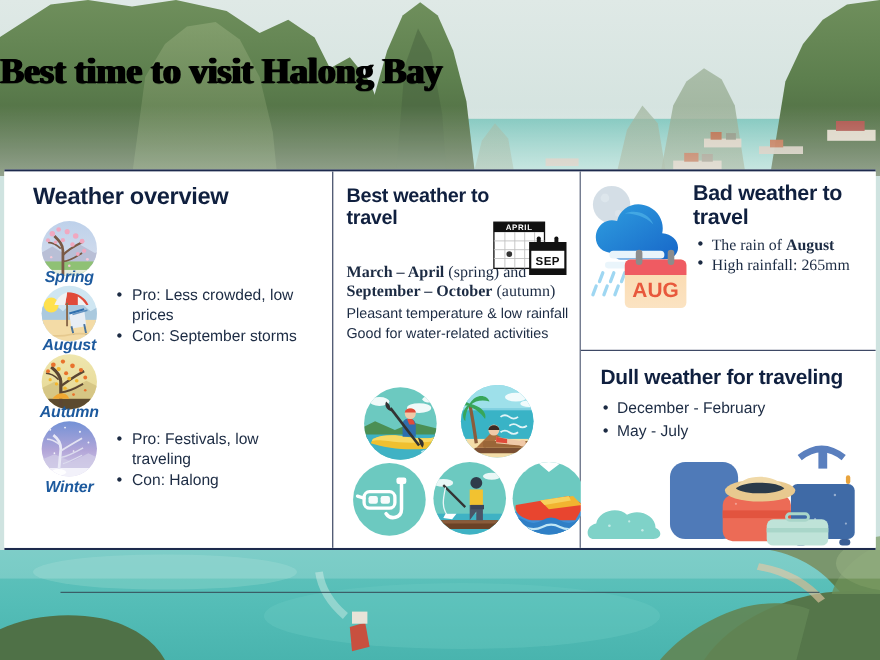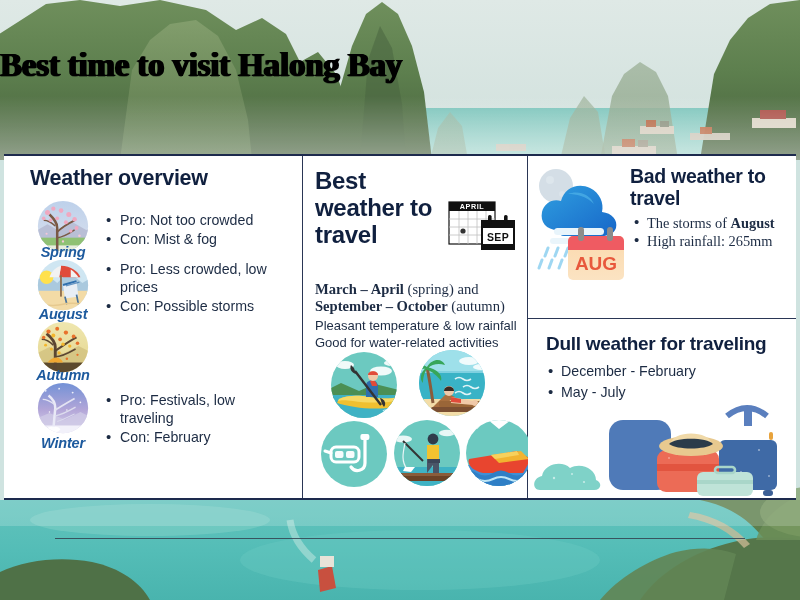--- a/index.html
+++ b/index.html
@@ -46,21 +46,21 @@
   #panel-right  { width: 268px; display: flex; flex-direction: column; }
   #panel-bad  { height: 163px; padding: 10px 6px 4px 10px; position: relative;
                 border-bottom: 1.5px solid #2a3655; }
   #panel-dull { flex: 1; padding: 14px 8px 4px 18px; position: relative; }
 
   
   .heading {
     color: #10203f; font-weight: bold; letter-spacing: -0.3px;
   }
   #weather-overview-title { font-size: 21.5px; margin-bottom: 8px; }
-  #best-weather-title { font-size: 24px; line-height: 1.12; margin-bottom: 6px; width: 145px; }
+  #best-weather-title { font-size: 18px; line-height: 1.12; margin-bottom: 6px; width: 145px; }
   #bad-weather-title { font-size: 19.5px; line-height: 1.12; }
   #dull-weather-title { font-size: 19px; margin-bottom: 6px; }
 
   
   .season-row { display: flex; align-items: flex-start; }
   .season-figure { width: 66px; flex: 0 0 66px; text-align: center; }
   .season-icon { width: 58px; height: 58px; display: block; margin: 0 auto; }
   .season-label {
     font-size: 14.5px; font-weight: bold; font-style: italic;
     color: #1d5a9e; margin-top: -2px; letter-spacing: -0.2px; text-align: center;
@@ -263,24 +263,20 @@
               <circle cx="17" cy="22" r="1.7"></circle>
             </g>
             <g fill="#f6c8d8">
                 <circle cx="47" cy="38" r="1.3"></circle>
                 <circle cx="30" cy="44" r="1.2"></circle>
                 <circle cx="13" cy="36" r="1.1"></circle>
               </g>
           </g>
         </svg>
       </div>
-      <ul class="season-bullets">
-        <li>Pro: Not too crowded</li>
-        <li>Con: Mist &amp; fog</li>
-      </ul>
     </div>
     <div class="season-figure" style="margin-top:-14px">
       <div class="season-label">Spring</div>
     </div>
 
     <div class="season-row" id="row-summer" style="margin-top:-4px">
       <div class="season-figure">
         <svg class="season-icon" viewBox="0 0 60 60">
           <defs>
               <clipPath id="cSu">
@@ -299,21 +295,21 @@
             <path d="M30,30 L44,26 L46,42 L32,44 Z" fill="#e8eef5"></path>
             <path d="M30,30 L44,26" stroke="#2f6fae" stroke-width="2"></path>
             <path d="M33,31 L47,27" stroke="#2f6fae" stroke-width="1.4" opacity=".7"></path>
             <path d="M32,42 L34,50 M44,40 L46,50" stroke="#4a749c" stroke-width="1.8"></path>
             <path d="M0,52 C10,49 20,53 30,50 C40,47 50,51 60,49" stroke="#e6c98f" stroke-width="1.6" fill="none"></path>
           </g>
         </svg>
       </div>
       <ul class="season-bullets" style="padding-top:4px">
         <li>Pro: Less crowded, low prices</li>
-        <li>Con: Possible storms</li>
+        <li>Con: September storms</li>
       </ul>
     </div>
     <div class="season-figure" style="margin-top:-12px">
       <div class="season-label">August</div>
     </div>
 
     <div class="season-row" id="row-autumn" style="margin-top:-2px">
       <div class="season-figure">
         <svg class="season-icon" viewBox="0 0 60 60">
           <defs>
@@ -392,21 +388,21 @@
                 <circle cx="48" cy="22" r=".9"></circle>
               <circle cx="34" cy="30" r=".8"></circle>
                 <circle cx="16" cy="32" r=".8"></circle>
             </g>
             <ellipse cx="20" cy="50" rx="7" ry="3" fill="#ffffff" opacity=".9"></ellipse>
           </g>
         </svg>
       </div>
       <ul class="season-bullets" style="padding-top:10px">
         <li>Pro: Festivals, low traveling</li>
-        <li>Con: February</li>
+        <li>Con: Halong</li>
       </ul>
     </div>
     <div class="season-figure" style="margin-top:-12px">
       <div class="season-label">Winter</div>
     </div>
   </section>
 
   <section class="panel" id="panel-middle">
     <h2 class="heading" id="best-weather-title">Best weather to travel</h2>
 
@@ -612,21 +608,21 @@
         <path d="M34,77 a5,5 0 0 1 5,-5 h46 a5,5 0 0 1 5,5 v9 h-56 z" fill="#ef5b62"></path>
         <rect x="44" y="63" width="6" height="14" rx="3" fill="#8c8c8c"></rect>
         <rect x="73" y="63" width="6" height="14" rx="3" fill="#8c8c8c"></rect>
         <text x="62" y="106" font-family="Liberation Sans, sans-serif" font-size="19" font-weight="bold" fill="#e8583c" text-anchor="middle">AUG</text>
       </svg>
 
       <div id="bad-head-wrap">
         <h2 class="heading" id="bad-weather-title">Bad weather to travel</h2>
       </div>
       <ul class="bad-bullets">
-        <li><span>The storms of </span><b>August</b></li>
+        <li><span>The rain of </span><b>August</b></li>
         <li>High rainfall: 265mm</li>
       </ul>
     </div>
 
     <div id="panel-dull">
       <h2 class="heading" id="dull-weather-title">Dull weather for traveling</h2>
       <ul class="dull-bullets">
         <li>December - February</li>
         <li>May - July</li>
       </ul>

